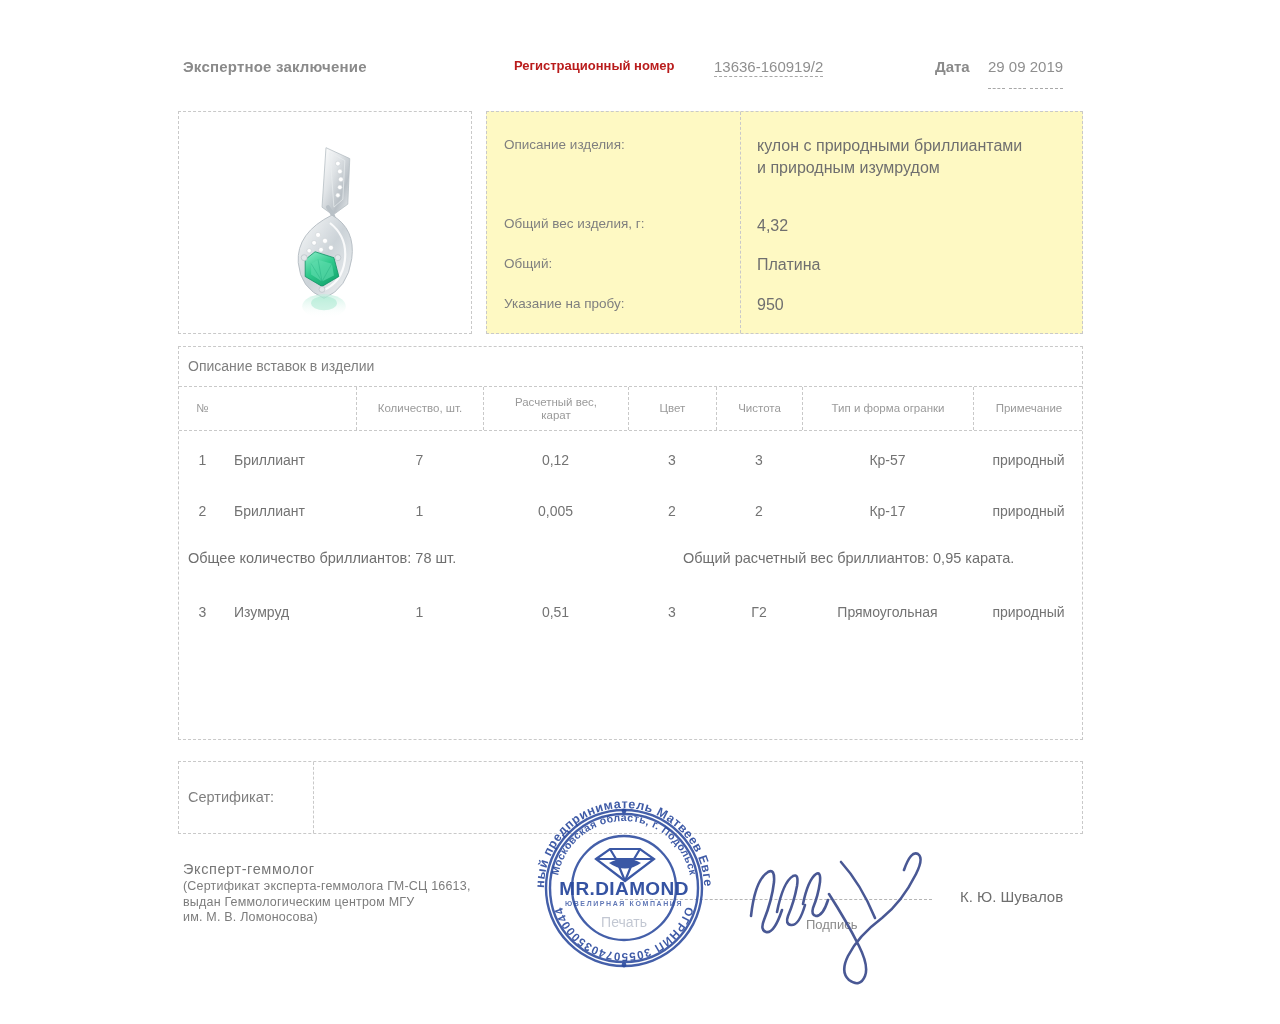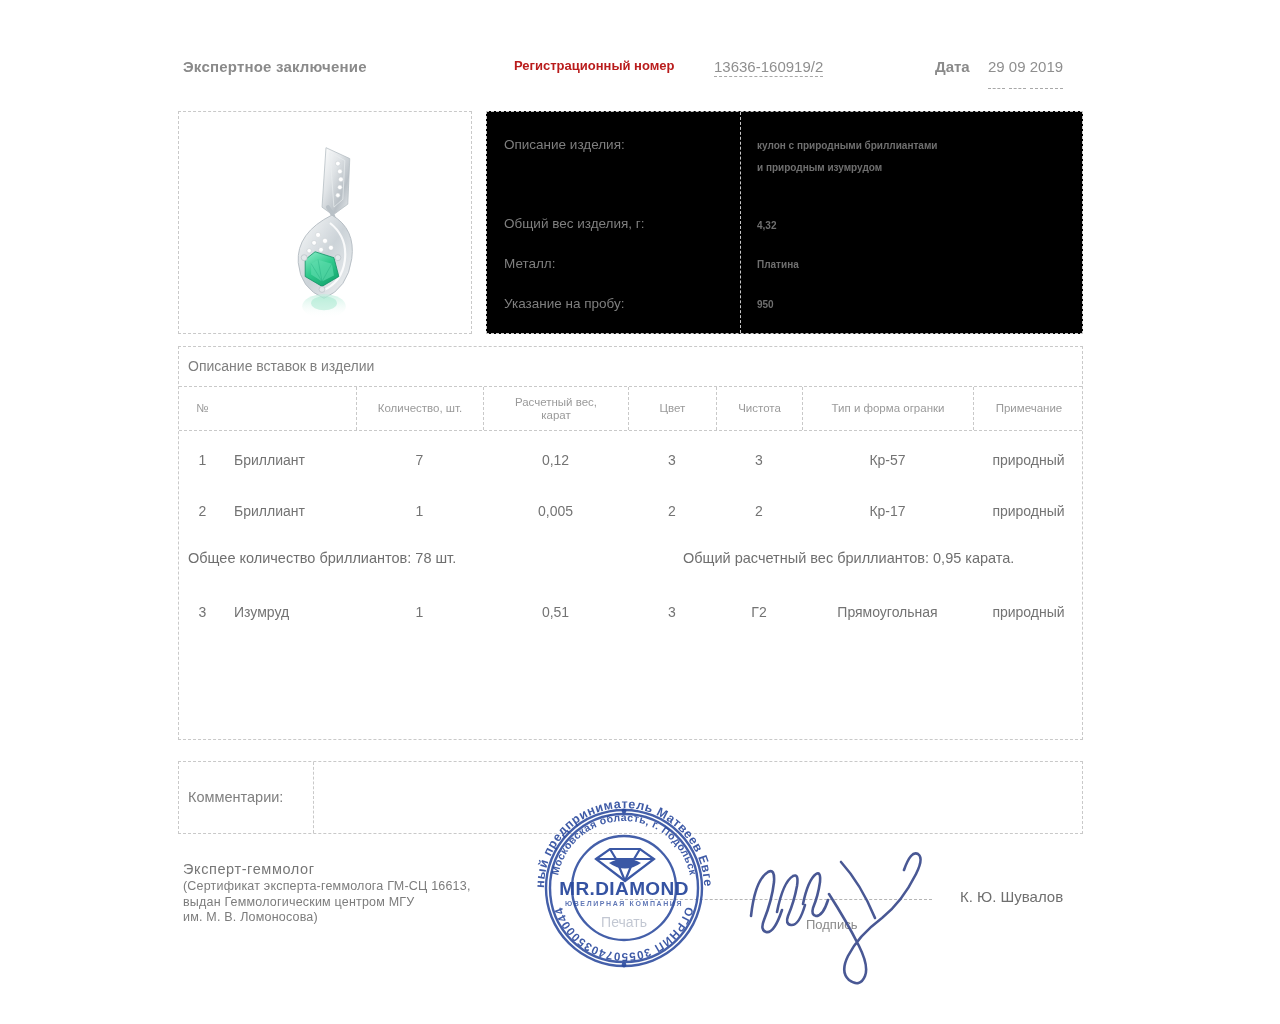--- a/index.html
+++ b/index.html
@@ -16,24 +16,24 @@
   .hdr-reg-label{position:absolute;left:331px;top:0;font-size:13px;font-weight:bold;color:#b91c1c;}
   .hdr-reg-val{position:absolute;left:531px;top:0;font-size:15px;color:#8f8f8f;border-bottom:1px dashed #a8a8a8;padding-bottom:1px;}
   .hdr-date-label{position:absolute;left:752px;top:0;font-size:15px;font-weight:bold;color:#8a8a8a;}
   .hdr-date-val{position:absolute;left:805px;top:0;font-size:15px;color:#8f8f8f;}
   .hdr-date-val span{border-bottom:1px dashed #a8a8a8;padding-bottom:13px;}
 
   
   .photo-box{position:absolute;left:178px;top:111px;width:294px;height:223px;
     border:1px dashed #c9c9c9;box-sizing:border-box;background:#fff;}
   .desc-box{position:absolute;left:486px;top:111px;width:597px;height:223px;
-    border:1px dashed #c9c9c9;box-sizing:border-box;background:#000000;}
+    border:1px dashed #c9c9c9;box-sizing:border-box;background:#fef9c3;}
   .desc-split{position:absolute;left:253px;top:0;width:0;height:100%;border-left:1px dashed #c9c9c9;}
   .desc-label{position:absolute;font-size:13.5px;color:#7f7f7f;white-space:nowrap;}
-  .desc-val{position:absolute;font-size:10px;color:#6f6f6f;white-space:nowrap;line-height:22px;font-weight:bold;}
+  .desc-val{position:absolute;font-size:16px;color:#6f6f6f;white-space:nowrap;line-height:22px;}
 
   
   .pendant{position:absolute;left:0;top:0;width:100%;height:100%;}
 
   
   .tbl-box{position:absolute;left:178px;top:346px;width:905px;height:394px;
     border:1px dashed #c9c9c9;box-sizing:border-box;background:#fff;}
   .tbl-caption{position:absolute;left:0;top:0;width:100%;height:40px;
     border-bottom:1px dashed #c9c9c9;box-sizing:border-box;}
   .tbl-caption span{position:absolute;left:9px;top:11px;font-size:14px;color:#7f7f7f;}
@@ -147,21 +147,21 @@
     </svg>
   </div>
 
   <div class="desc-box">
     <div class="desc-split"></div>
     <div class="desc-label" style="left:17px;top:25px;">Описание изделия:</div>
     <div class="desc-val" style="left:270px;top:23px;">кулон с природными бриллиантами</div>
     <div class="desc-val" style="left:270px;top:45px;">и природным изумрудом</div>
     <div class="desc-label" style="left:17px;top:104px;">Общий вес изделия, г:</div>
     <div class="desc-val" style="left:270px;top:103px;">4,32</div>
-    <div class="desc-label" style="left:17px;top:144px;">Металл:</div>
+    <div class="desc-label" style="left:17px;top:144px;">Общий:</div>
     <div class="desc-val" style="left:270px;top:142px;">Платина</div>
     <div class="desc-label" style="left:17px;top:184px;">Указание на пробу:</div>
     <div class="desc-val" style="left:270px;top:182px;">950</div>
   </div>
 
   <div class="tbl-box">
     <div class="tbl-caption">
       <span>Описание вставок в изделии</span>
     </div>
 
@@ -214,21 +214,21 @@
       <div class="dcell" style="left:304px;width:145px;">0,51</div>
       <div class="dcell" style="left:449px;width:88px;">3</div>
       <div class="dcell" style="left:537px;width:86px;">Г2</div>
       <div class="dcell" style="left:623px;width:171px;">Прямоугольная</div>
       <div class="dcell" style="left:794px;width:111px;">природный</div>
     </div>
   </div>
 
   <div class="cmt-box">
     <div class="cmt-split"></div>
-    <div class="cmt-label">Комментарии:</div>
+    <div class="cmt-label">Сертификат:</div>
   </div>
 
   <div class="foot-title">Эксперт-геммолог</div>
   <div class="foot-sub">
     <div>(Сертификат эксперта-геммолога ГМ-СЦ 16613,</div>
     <div>выдан Геммологическим  центром МГУ</div>
     <div>им. М. В. Ломоносова)</div>
   </div>
   <div class="sig-line"></div>
   <div class="sig-cap">Подпись</div>

